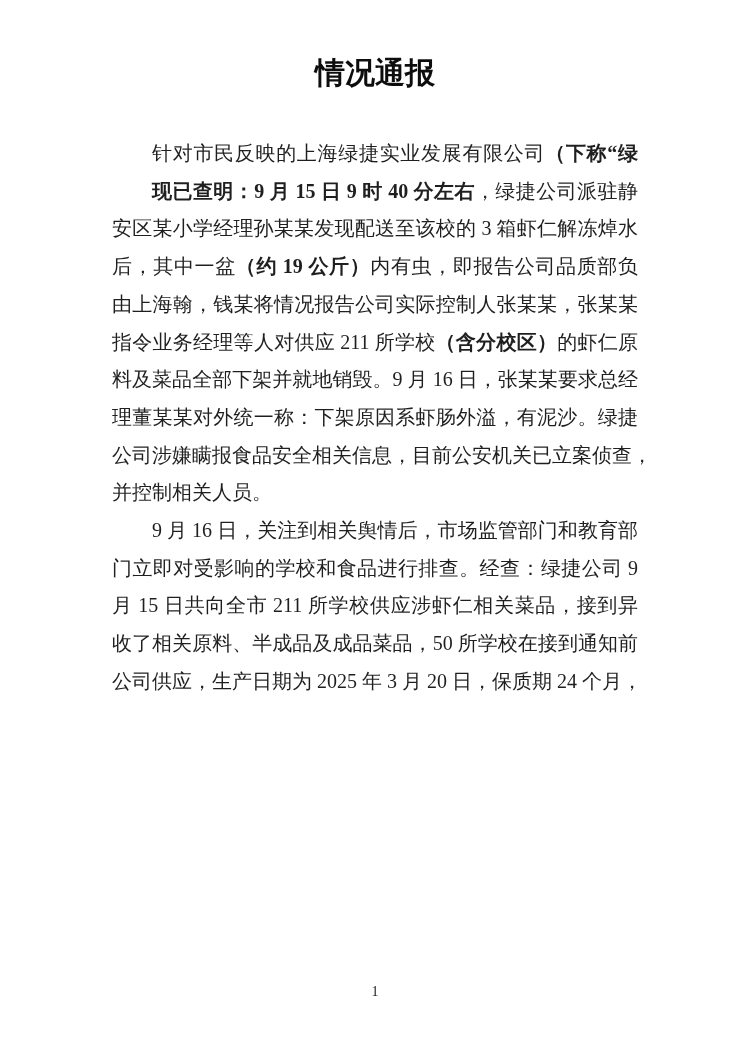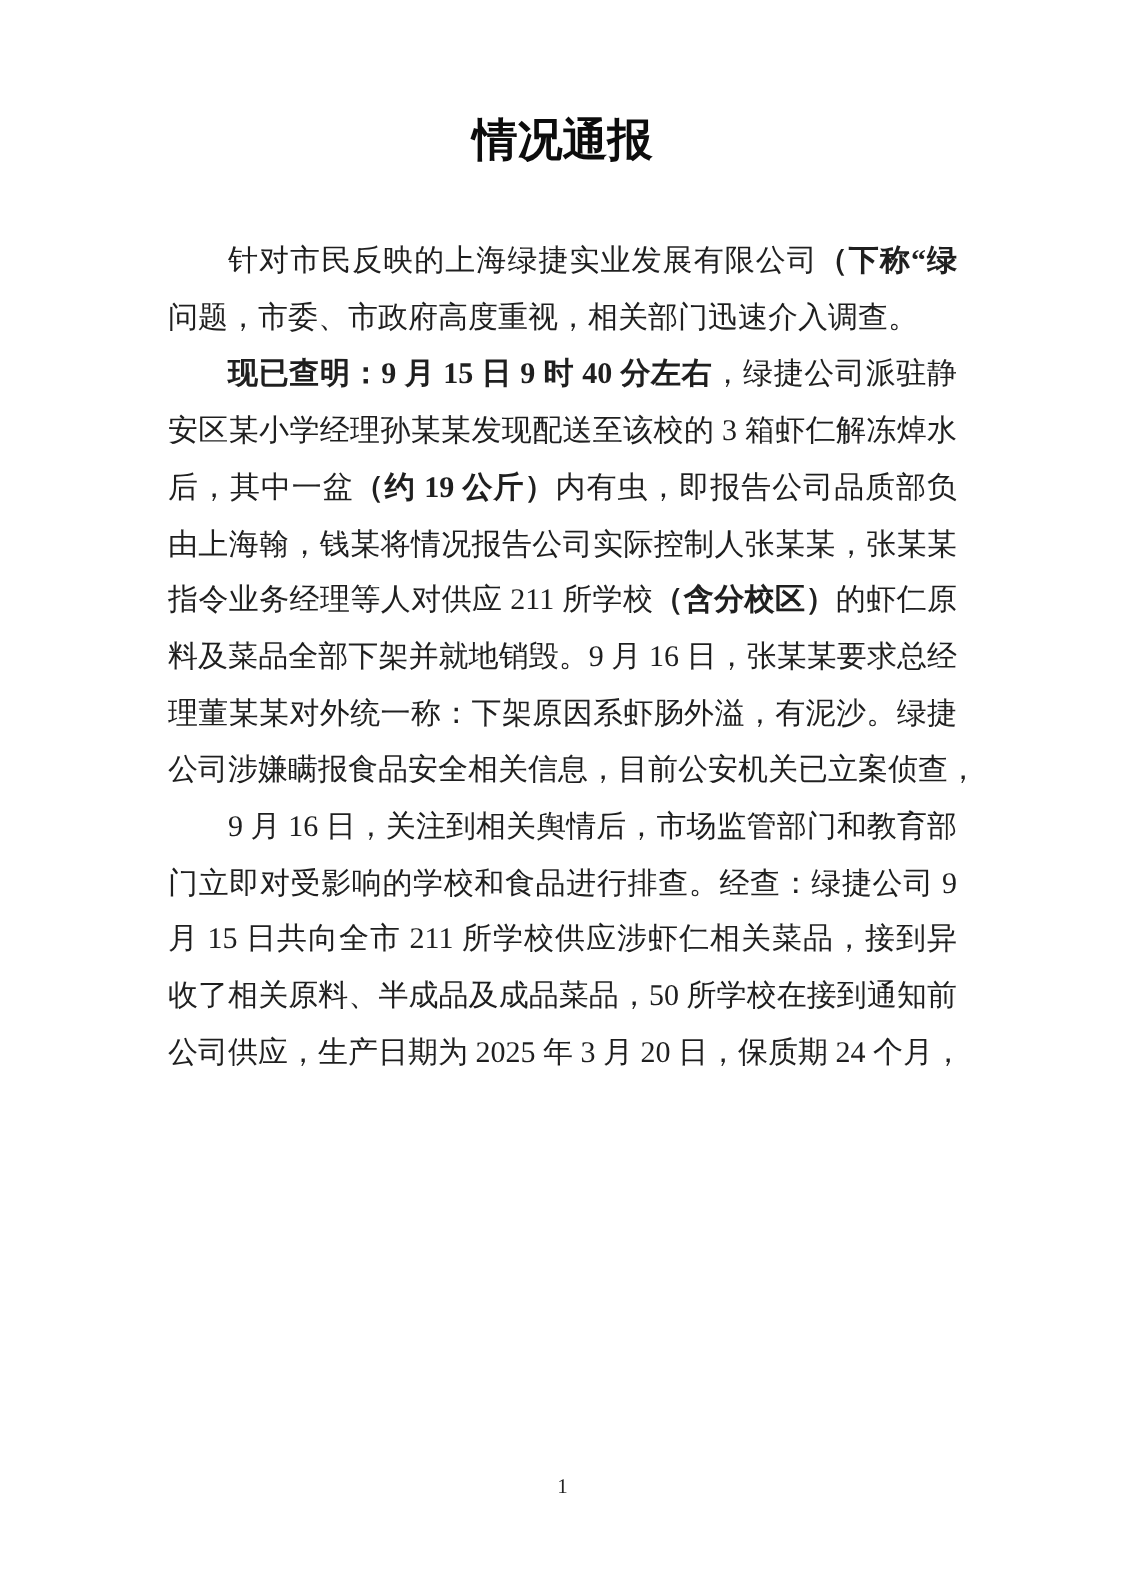--- a/index.html
+++ b/index.html
@@ -8,21 +8,21 @@
     width: 750px;
     height: 1059px;
     margin: 0 auto;
     background: #ffffff;
     color: #1f1f1f;
     font-family: "Liberation Serif", "DejaVu Serif", serif;
     overflow: hidden;
   }
   .doc-title {
     margin: 0;
-    padding-top: 77px;
+    padding-top: 56px;
     text-align: center;
     font-size: 30px;
     line-height: 33px;
     font-weight: bold;
     color: #0d0d0d;
     letter-spacing: 0px;
   }
   .doc-body {
     margin: 46px 112px 0 112px;
     width: 526px;
@@ -53,31 +53,31 @@
 </style>
 </head>
 <body>
 
 <div class="page">
   <h1 class="doc-title">情况通报</h1>
 
   <div class="doc-body">
       <div class="para">
         <div class="line just indent"><span class="seg">针对市民反映的上海绿捷实业发展有限公司</span><span class="seg bold">（下称“绿</span></div>
-        <div class="line last"><span class="seg">问题，市委、市政府高度重视，相关部门迅速介入调查。</span></div>
       </div>
       <div class="para">
         <div class="line just indent"><span class="seg bold">现已查明：9 月 15 日 9 时 40 分左右</span><span class="seg">，绿捷公司派驻静</span></div>
         <div class="line just"><span class="seg">安区某小学经理孙某某发现配送至该校的 3 箱虾仁解冻焯水</span></div>
         <div class="line just"><span class="seg">后，其中一盆</span><span class="seg bold">（约 19 公斤）</span><span class="seg">内有虫，即报告公司品质部负</span></div>
         <div class="line just"><span class="seg">由上海翰，钱某将情况报告公司实际控制人张某某，张某某</span></div>
         <div class="line just"><span class="seg">指令业务经理等人对供应 211 所学校</span><span class="seg bold">（含分校区）</span><span class="seg">的虾仁原</span></div>
         <div class="line just"><span class="seg">料及菜品全部下架并就地销毁。9 月 16 日，张某某要求总经</span></div>
         <div class="line just"><span class="seg">理董某某对外统一称：下架原因系虾肠外溢，有泥沙。绿捷</span></div>
         <div class="line just"><span class="seg">公司涉嫌瞒报食品安全相关信息，目前公安机关已立案侦查，</span></div>
+        <div class="line last"><span class="seg">并控制相关人员。</span></div>
       </div>
       <div class="para">
         <div class="line just indent"><span class="seg">9 月 16 日，关注到相关舆情后，市场监管部门和教育部</span></div>
         <div class="line just"><span class="seg">门立即对受影响的学校和食品进行排查。经查：绿捷公司 9</span></div>
         <div class="line just"><span class="seg">月 15 日共向全市 211 所学校供应涉虾仁相关菜品，接到异</span></div>
         <div class="line just"><span class="seg">收了相关原料、半成品及成品菜品，50 所学校在接到通知前</span></div>
         <div class="line just"><span class="seg">公司供应，生产日期为 2025 年 3 月 20 日，保质期 24 个月，</span></div>
       </div>
     </div>
 

